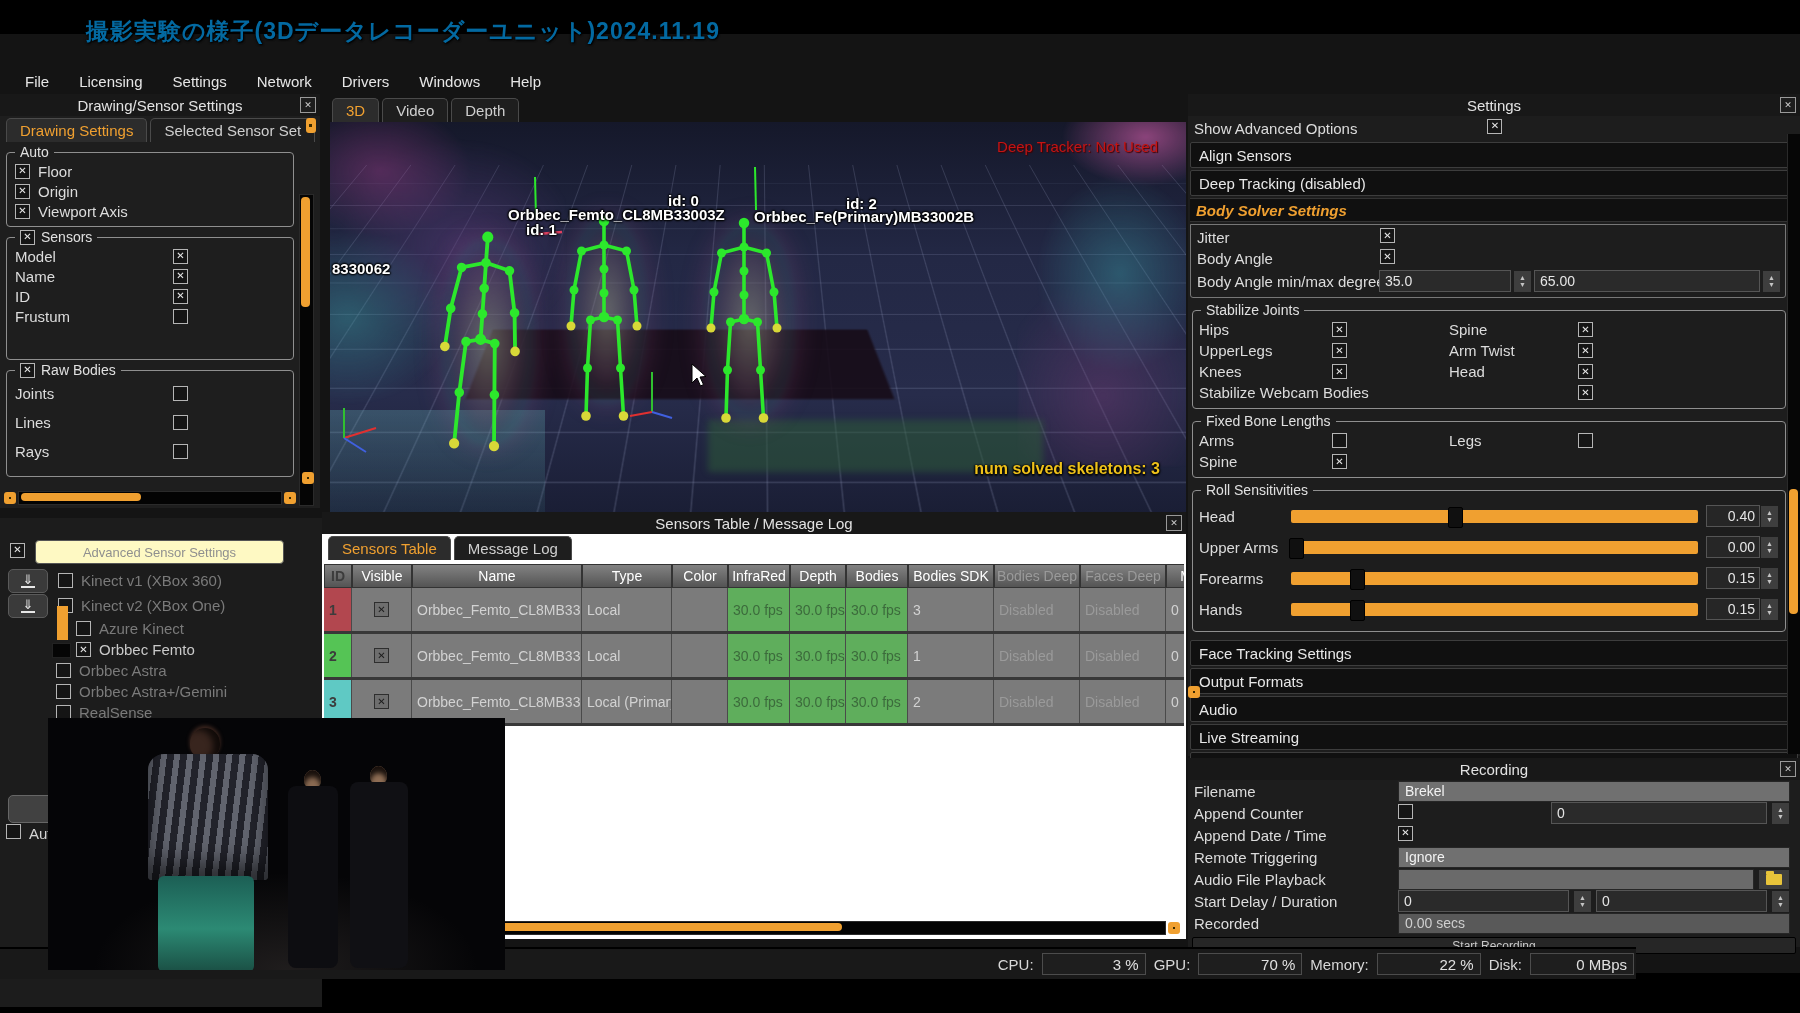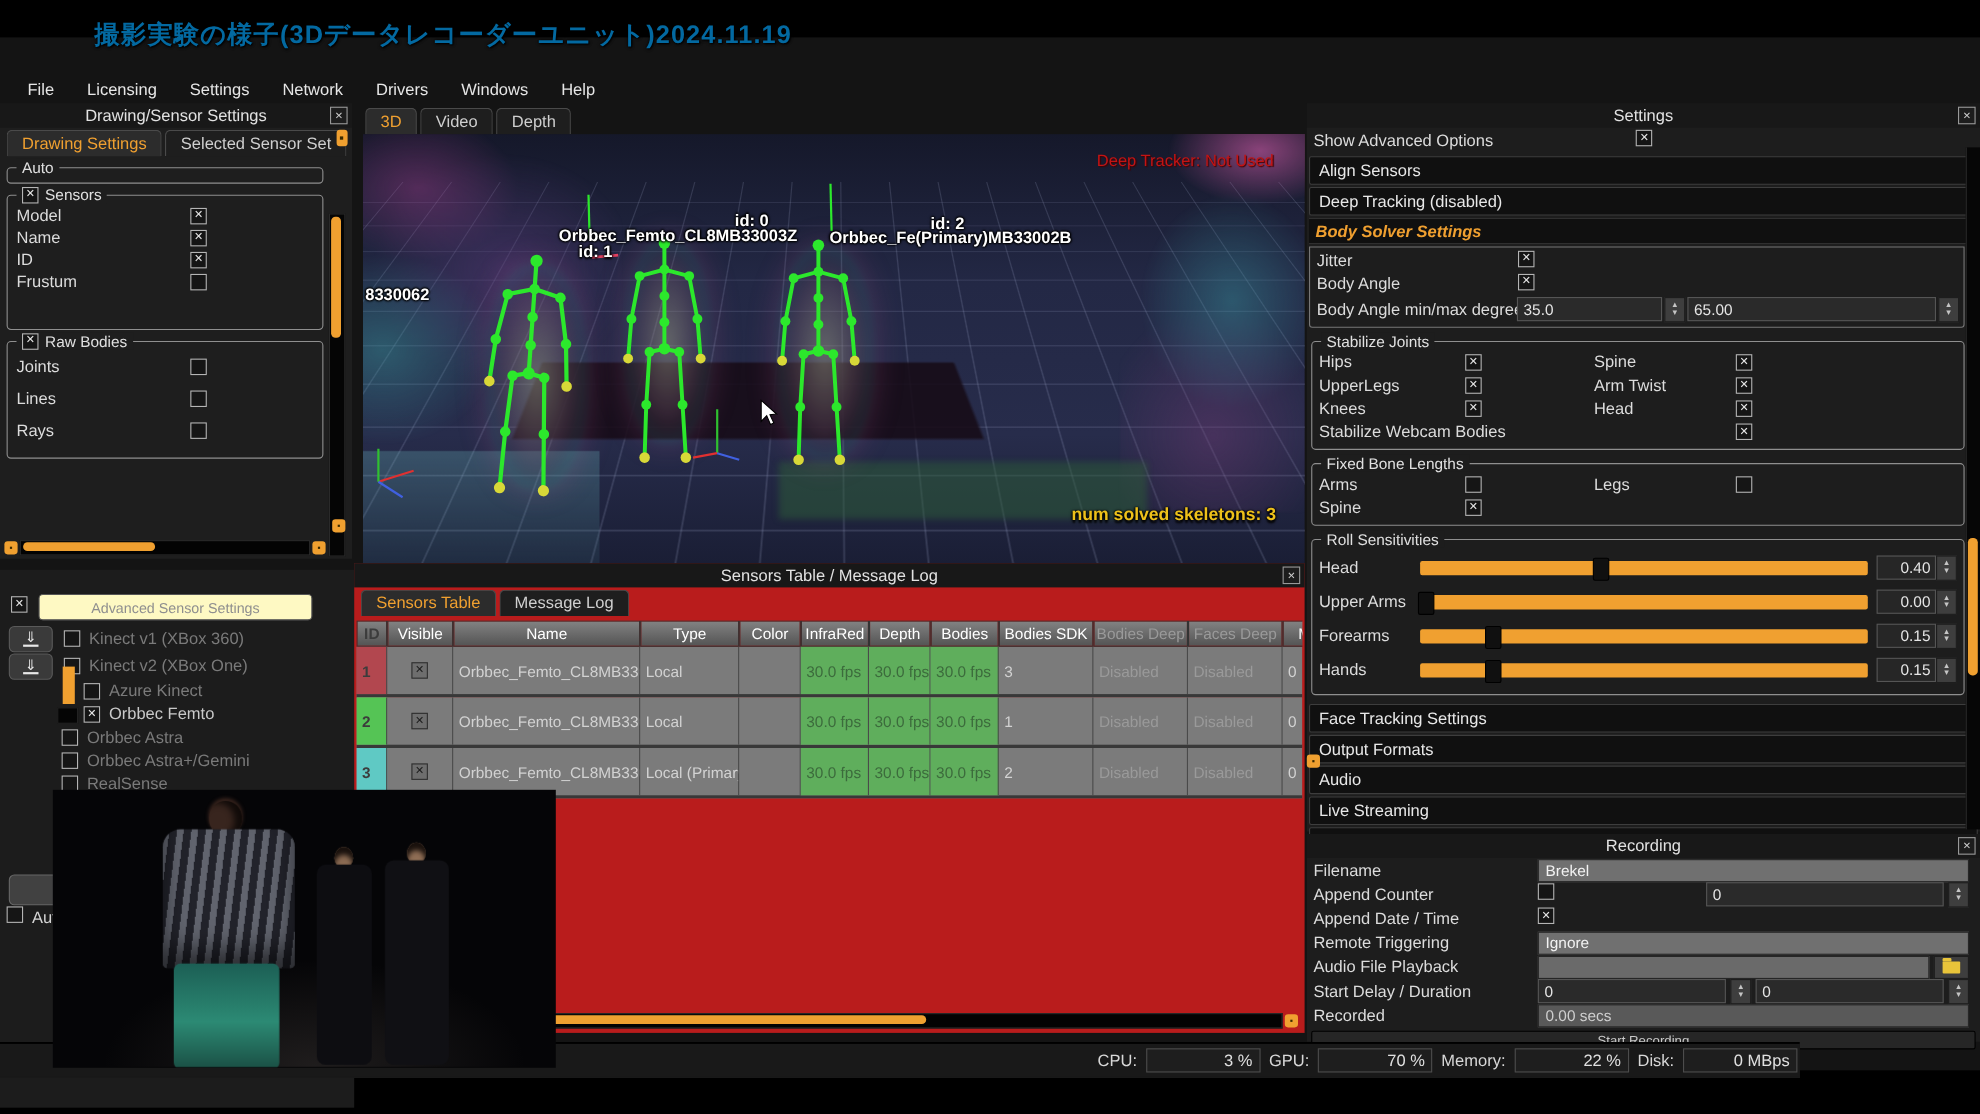--- a/index.html
+++ b/index.html
@@ -107,21 +107,21 @@
 .pc2{left:238px;top:96px;width:78px;height:185px}
 .pc3{left:376px;top:102px;width:88px;height:195px}
 #vp-skel{position:absolute;left:0;top:0}
 .vplabel{position:absolute;font-size:15px;font-weight:bold;color:#fff;white-space:nowrap;
   text-shadow:-1px 0 2px #000,1px 0 2px #000,0 -1px 2px #000,0 1px 2px #000}
 #vp-deeptracker{position:absolute;right:28px;top:16px;font-size:15px;font-weight:normal;color:#c41414;
   text-shadow:1px 1px 1px #400}
 #vp-status{position:absolute;right:26px;top:338px;font-size:16px;font-weight:bold;color:#eec11a;
   text-shadow:-1px 0 2px #000,1px 0 2px #000,0 2px 2px #000}
 
-#log-panel{position:absolute;left:322px;top:478px;width:864px;height:427px;background:#b91c1c}
+#log-panel{position:absolute;left:322px;top:478px;width:864px;height:427px;background:#ffffff}
 #log-tabs{display:flex;align-items:flex-end;height:26px;padding-left:6px}
 #tbl{position:absolute;left:2px;top:52px;width:860px;overflow:hidden}
 #tbl-head{display:flex;height:24px}
 .tr{display:flex;height:43px;background:#7b7b7b;border-bottom:3px solid #383838}
 .td{border-right:1px solid #4a4a4a;display:flex;align-items:center;padding:0 5px;font-size:14px;color:#d2d2d2;
   overflow:hidden;white-space:nowrap;flex:none;box-sizing:border-box}
 .th{height:24px;background:linear-gradient(#828282,#545454);color:#fff;justify-content:center;
   border:1px solid #333;font-size:14px}
 .c0{width:28px}.c1{width:60px;justify-content:center}.c2{width:170px}.c3{width:90px}.c4{width:56px}
 .c5{width:62px}.c6{width:56px}.c7{width:62px}.c8{width:86px}.c9{width:86px}.c10{width:86px}.c11{width:40px}
@@ -213,20 +213,34 @@
       <span class="closer">✕</span>
     </div>
     <div id="lp-tabs">
       <div class="tab active">Drawing Settings</div>
         <div class="tab">Selected Sensor Set</div>
         <span id="lp-corner"></span>
     </div>
     <div class="grp" id="grp-misc">
         <div class="legend">
           <span>Auto</span>
+        </div>
+        <div class="grp-body">
+          <div class="cbrow">
+            <span class="cb on"></span>
+            <span class="lbl">Floor</span>
+          </div>
+          <div class="cbrow">
+            <span class="cb on"></span>
+            <span class="lbl">Origin</span>
+          </div>
+          <div class="cbrow">
+            <span class="cb on"></span>
+            <span class="lbl">Viewport Axis</span>
+          </div>
         </div>
       </div>
     <div class="grp" id="grp-sensors" style="height:108px">
         <div class="legend">
           <span class="cb on"></span>
           <span>Sensors</span>
         </div>
         <div class="grp-body">
           <div class="cbrow r">
             <span class="lbl">Model</span>

